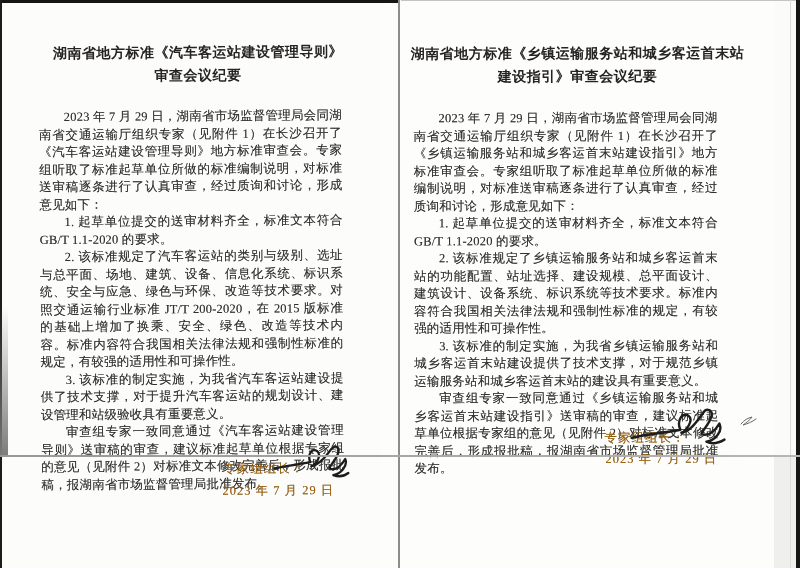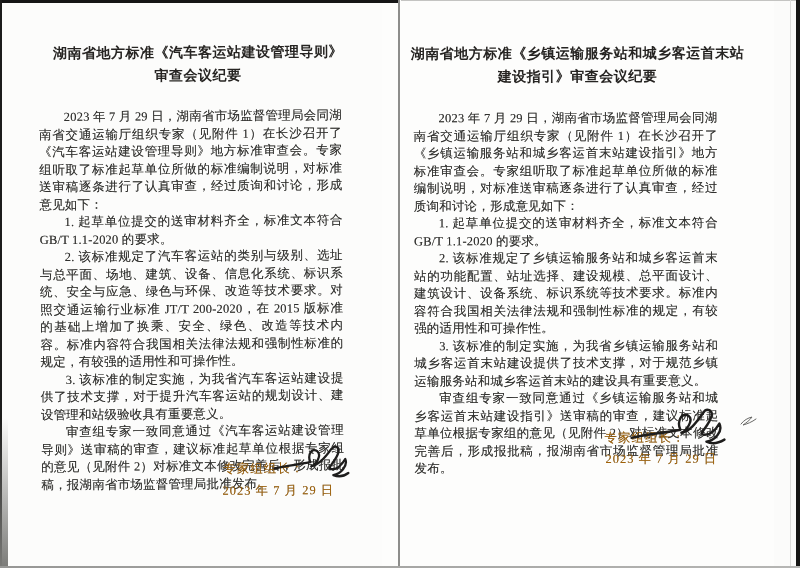--- a/index.html
+++ b/index.html
@@ -1,21 +1,21 @@
 <!DOCTYPE html>
 <html><head>
 <meta charset="utf-8">
 <style>
   html,body{margin:0;padding:0;}
   body{
     width:800px;height:568px;overflow:hidden;
     background:#efefed;
     font-family:"Liberation Serif","DejaVu Serif",serif;
   }
-  .scan{position:relative;width:800px;height:568px;background:#fbfbfa;}
+  .scan{position:relative;width:800px;height:457px;background:#fbfbfa;}
 
   .page{position:absolute;top:0;height:568px;background:#fcfcfb;color:#2f2d2b;}
   .page-left{left:0;width:399px;}
   .page-right{left:382px;width:392px;background:#fdfdfc;}
   .page-inner{position:absolute;left:0;top:0;right:0;bottom:0;}
   .page-left .page-inner{transform:rotate(-0.4deg);}
   .page-right .page-inner{transform:rotate(-0.15deg);}
 
   .doc-title{
     position:absolute;left:0;right:0;text-align:center;

